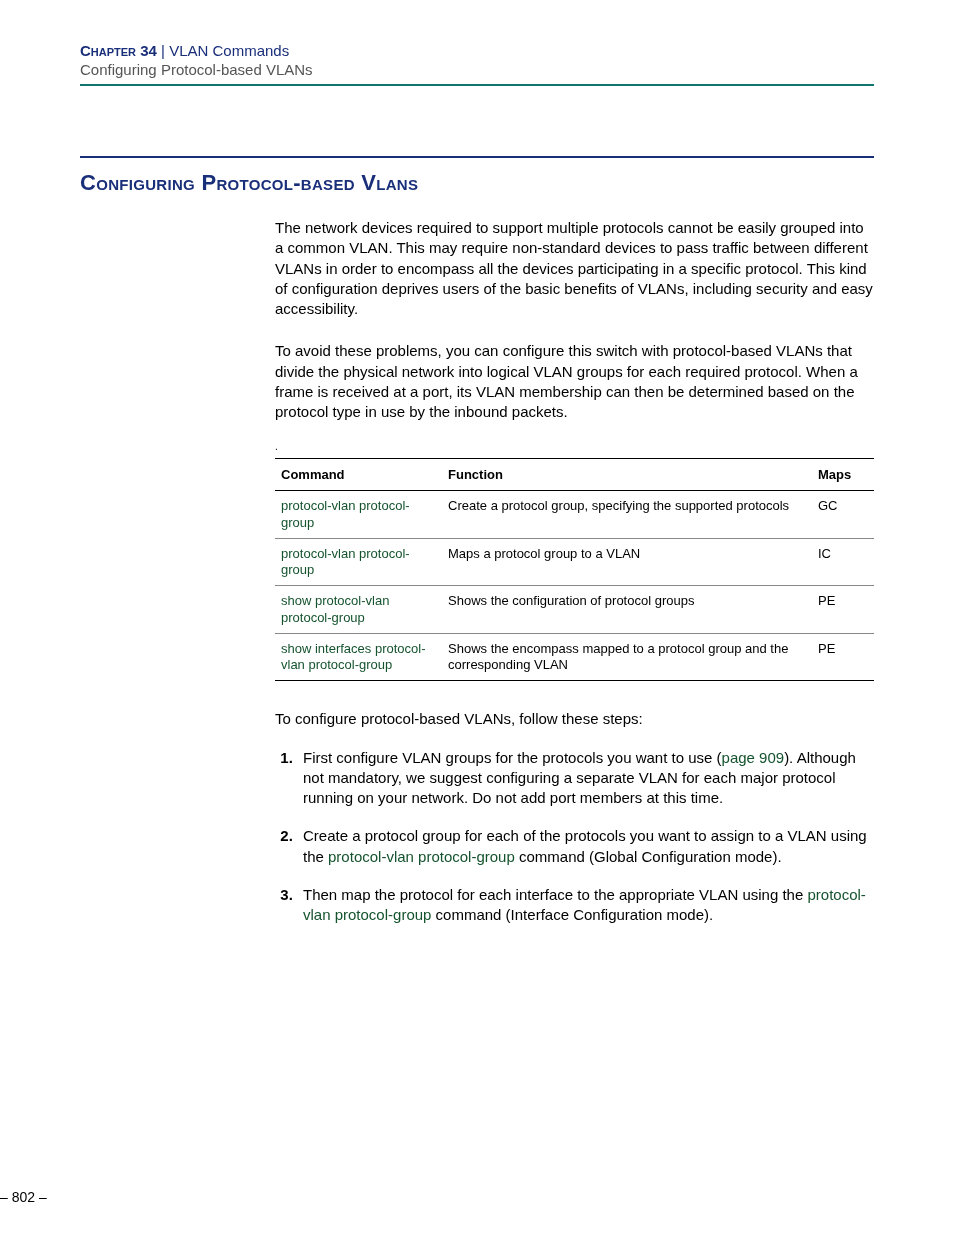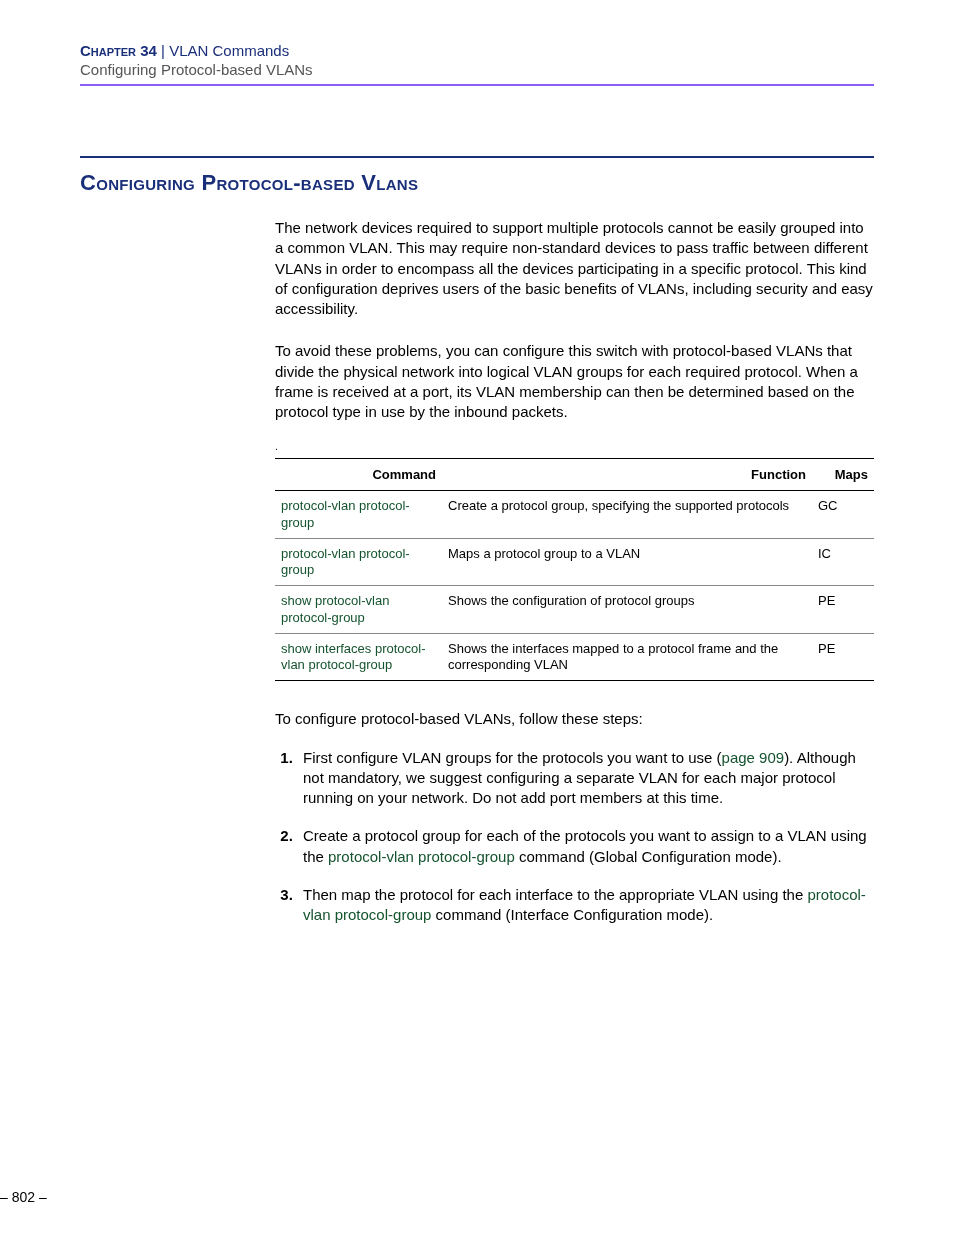--- a/index.html
+++ b/index.html
@@ -10,21 +10,21 @@
     background: #fff;
   }
   .page {
     width: 954px;
     min-height: 1235px;
     position: relative;
     box-sizing: border-box;
     padding: 42px 80px 0 80px;
   }
   .running-head {
-    border-bottom: 2px solid #8b5cf6;
+    border-bottom: 2px solid #0f766e;
     padding-bottom: 6px;
     margin-bottom: 70px;
   }
   .rh-line1 {
     color: #1a2f7a;
   }
   .chapter-label {
     font-variant: small-caps;
     font-weight: bold;
   }
@@ -67,21 +67,21 @@
     font-size: 10px;
     display: block;
     line-height: 0.6;
   }
   table.cmd {
     width: 100%;
     border-collapse: collapse;
     font-size: 13px;
   }
   table.cmd th {
-    text-align: right;
+    text-align: left;
     font-weight: bold;
     border-top: 1.5px solid #000;
     border-bottom: 1px solid #000;
     padding: 8px 6px;
   }
   table.cmd td {
     border-bottom: 1px solid #888;
     padding: 7px 6px;
     vertical-align: top;
     line-height: 1.25;
@@ -158,21 +158,21 @@
             <td>Maps a protocol group to a VLAN</td>
             <td>IC</td>
           </tr>
           <tr>
             <td class="link">show protocol-vlan protocol-group</td>
             <td>Shows the configuration of protocol groups</td>
             <td>PE</td>
           </tr>
           <tr>
             <td class="link">show interfaces protocol-vlan protocol-group</td>
-            <td>Shows the interfaces mapped to a protocol frame and the corresponding VLAN</td>
+            <td>Shows the encompass mapped to a protocol group and the corresponding VLAN</td>
             <td>PE</td>
           </tr>
         </tbody>
       </table>
 
       <p class="para" style="margin-top:28px;">To configure protocol-based VLANs, follow these steps:</p>
 
       <ol class="steps">
         <li>
           <span>First configure VLAN groups for the protocols you want to use (</span><span class="link">page 909</span><span>). Although not mandatory, we suggest configuring a separate VLAN for each major protocol running on your network. Do not add port members at this time.</span>

